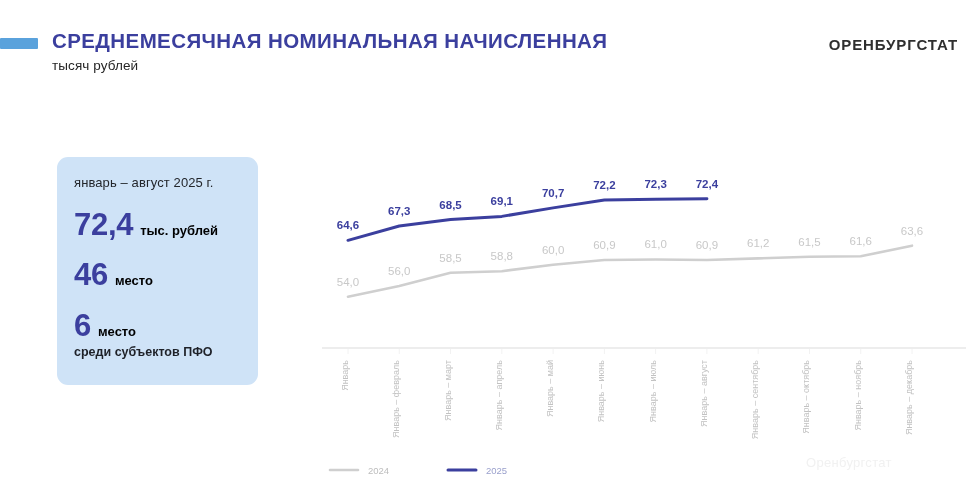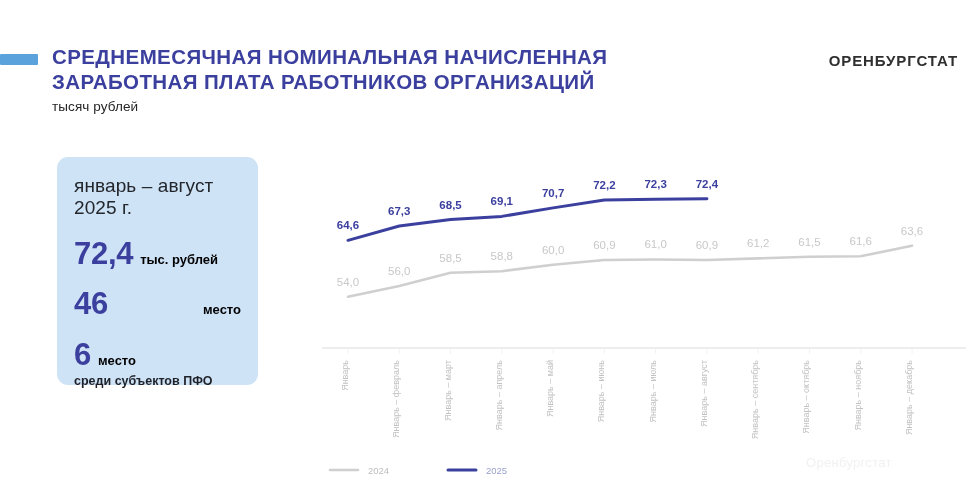--- a/index.html
+++ b/index.html
@@ -6,21 +6,21 @@
   html,body { width:980px; height:500px; }
   body {
     background:#ffffff;
     font-family:"Liberation Sans", sans-serif;
     position:relative;
     overflow:hidden;
     color:#2b2b2b;
   }
 
   
-  #header { position:absolute; left:0; top:16px; width:980px; height:120px; }
+  #header { position:absolute; left:0; top:0; width:980px; height:120px; }
   #accent-bar {
     position:absolute; left:0; top:38px; width:38px; height:11px;
     background:#5aa2dc; border-radius:1px;
   }
   #title-block { position:absolute; left:52px; top:28px; width:660px; }
   .title-line {
     font-size:20.5px; font-weight:bold; letter-spacing:0.4px;
     color:#3b3f9e; line-height:25px; white-space:nowrap;
   }
   #subtitle {
@@ -30,27 +30,27 @@
   #brand {
     position:absolute; right:22px; top:36px;
     font-size:15px; font-weight:bold; letter-spacing:0.9px; color:#2f2f2f;
   }
 
   
   #info-card {
     position:absolute; left:57px; top:157px; width:201px; height:228px;
     background:#cfe3f7; border-radius:11px; padding:18px 17px 0 17px;
   }
-  #card-period { font-size:19px; color:#23262b; letter-spacing:0.1px; }
+  #card-period { font-size:13px; color:#23262b; letter-spacing:0.1px; }
   .stat-row { display:flex; align-items:baseline; }
   .big-num { font-size:31px; font-weight:bold; color:#3b3f9e; letter-spacing:-0.3px; }
   .unit { font-size:13px; font-weight:bold; color:#000000; margin-left:7px; }
   .sub-note { font-size:12.5px; font-weight:bold; color:#1e2128; margin-top:1px; }
   #stat-salary { margin-top:17px; }
-  #stat-rf { margin-top:14px;justify-content:space-between; }
+  #stat-rf { margin-top:14px; }
   #stat-pfo { margin-top:15px; }
 
   
   #chart { position:absolute; left:300px; top:150px; width:680px; height:350px; }
   #chart svg { display:block; }
   .val-2025 { font-size:11.5px; font-weight:bold; fill:#3b3f9e; }
   .val-2024 { font-size:11.5px; fill:#c8c8c8; }
   .xlab { font-size:9px; fill:#c2c2c2; }
   .legend-txt-2024 { font-size:9.5px; fill:#bdbdbd; }
   .legend-txt-2025 { font-size:9.5px; fill:#9aa0cc; }
@@ -60,21 +60,20 @@
     font-size:13px; color:#f1f1f1; letter-spacing:0.3px; font-weight:500;
   }
 </style>
 </head>
 <body>
 
 <div id="header">
   <div id="accent-bar"></div>
   <div id="title-block">
     <div class="title-line">СРЕДНЕМЕСЯЧНАЯ НОМИНАЛЬНАЯ НАЧИСЛЕННАЯ</div>
-    <div class="title-line">ЗАРАБОТНАЯ ПЛАТА РАБОТНИКОВ ОРГАНИЗАЦИЙ</div>
     <div id="subtitle">тысяч рублей</div>
   </div>
   <div id="brand">ОРЕНБУРГСТАТ</div>
 </div>
 
 <div id="info-card">
   <div id="card-period">январь – август 2025 г.</div>
 
   <div class="stat-row" id="stat-salary">
     <span class="big-num">72,4</span>

